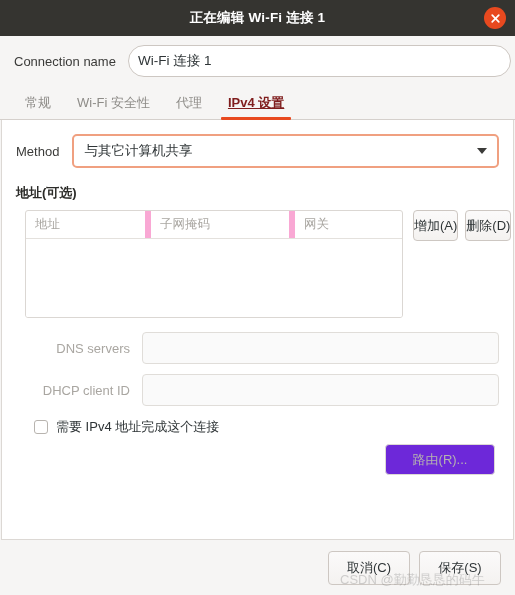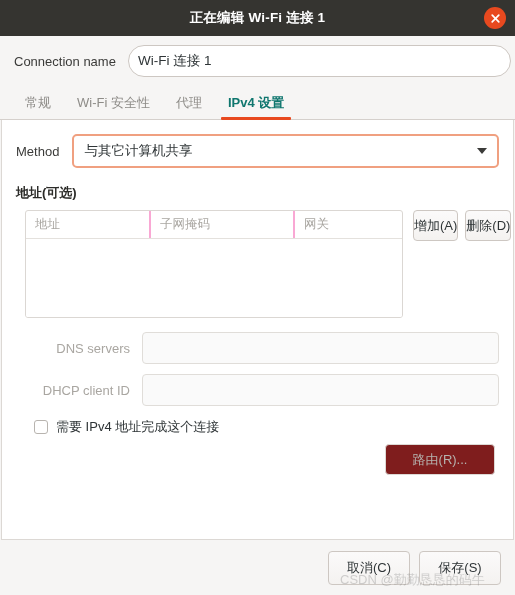--- a/index.html
+++ b/index.html
@@ -99,22 +99,23 @@
     position: relative;
     padding: 0 13px;
     height: 33px;
     line-height: 33px;
     font-size: 13px;
     color: #8e8c88;
     cursor: pointer;
     white-space: nowrap;
   }
   .tab.active {
-    color: #0f766e;
+    color: #7f1d1d;
     font-weight: bold;
+    text-decoration: underline;
   }
   .tab.active::after {
     content: "";
     position: absolute;
     left: 6px;
     right: 6px;
     bottom: -1px;
     height: 3px;
     background: #e8491f;
     border-radius: 1px;
@@ -200,21 +201,21 @@
     display: flex;
     height: 27px;
     align-items: center;
     border-bottom: 1px solid #e4e1dd;
   }
   .addr-th {
     font-size: 12.5px;
     color: #a9a6a1;
     padding-left: 9px;
     box-sizing: border-box;
-    border-right: 2px solid #f9a8d4;
+    border-right: 6px solid #f9a8d4;
     height: 27px;
     line-height: 27px;
   }
   .addr-th:last-child { border-right: none; }
   .col-addr { width: 125px; }
   .col-mask { width: 144px; }
   .col-gw   { flex: 1; }
   .addr-body { height: 80px; background: #ffffff; }
 
   .addr-buttons {
@@ -232,21 +233,21 @@
     font-size: 13px;
     color: #2e3436;
     height: 31px;
     line-height: 29px;
     text-align: center;
     cursor: pointer;
     white-space: nowrap;
   }
   .btn.disabled {
     color: #b6b3af;
-    background: #7f1d1d;
+    background: #6d28d9;
     border-color: #ddd9d5;
     cursor: default;
   }
 
   .field-row {
     display: flex;
     align-items: center;
     margin-bottom: 10px;
   }
   .field-label {

